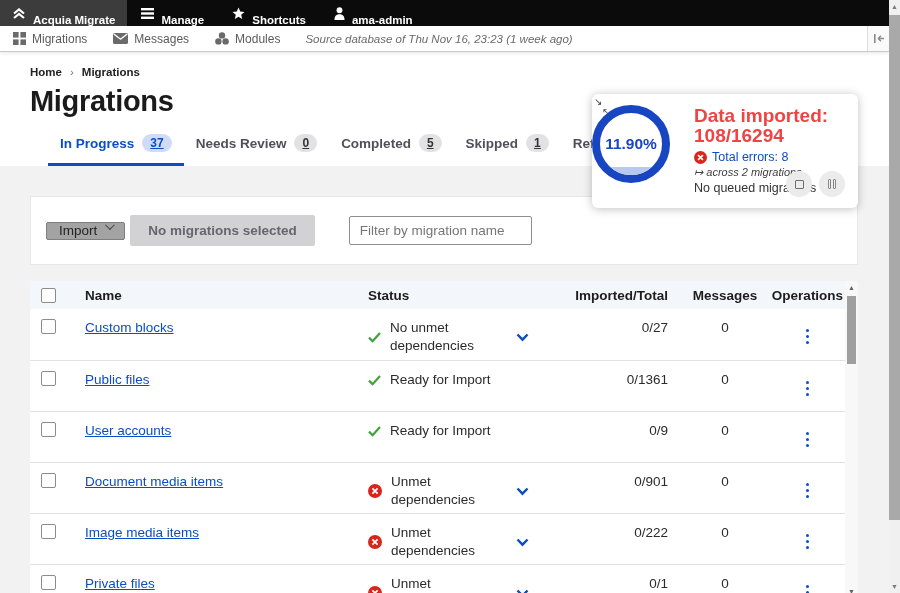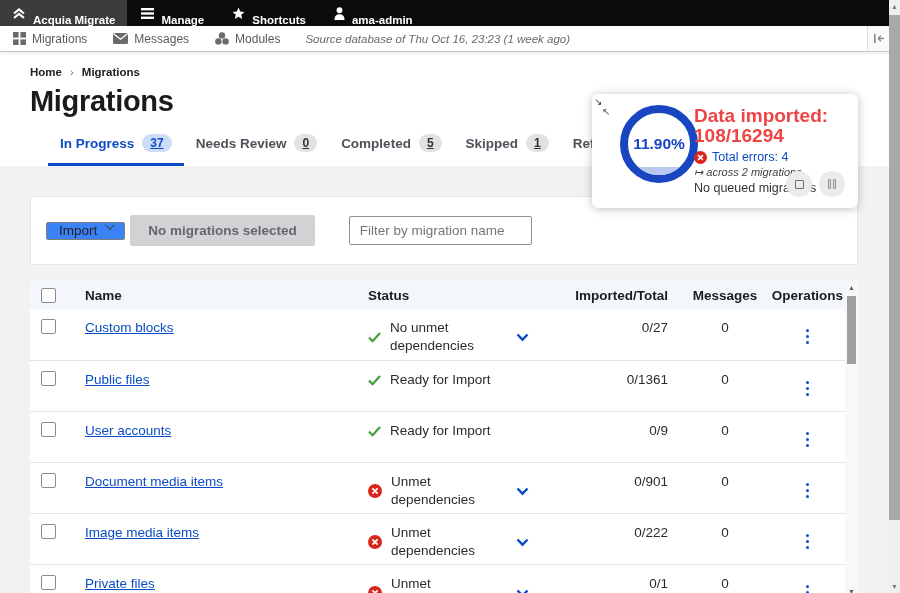--- a/index.html
+++ b/index.html
@@ -30,21 +30,21 @@
   .tabs { display:flex; margin-left:18px; }
   .tab { display:flex; align-items:center; gap:8px; padding:0 12px 11px; font-size:13.5px; font-weight:bold; color:#50505a; border-bottom:3px solid transparent; cursor:pointer; }
   .tab-badge { background:#e2e2e4; color:#333; border-radius:10px; padding:2px 8px; font-size:12px; font-weight:bold; min-width:16px; text-align:left;text-decoration:underline; }
   .tab.active { color:var(--accent); border-bottom-color:var(--accent); }
   .tab.active .tab-badge { background:#cfdcf8; color:var(--accent); }
 
   
   .main { padding-top:30px; }
 
   .filter-card { margin:0 31px 0 30px; height:69px; background:#fff; border:1px solid #e7e7e7; display:flex; align-items:center; padding-left:15px; }
-  .import-btn { height:18px; background:#3b82f6; border:1px solid #7e7e7e; border-radius:2px; padding:0 12px; font-size:13.5px; color:#232323; display:flex; gap:8px; cursor:pointer; font-family:inherit; }
+  .import-btn { height:18px; background:#a3a3a3; border:1px solid #7e7e7e; border-radius:2px; padding:0 12px; font-size:13.5px; color:#232323; display:flex; gap:8px; cursor:pointer; font-family:inherit; }
   .chev-sm { width:7px; height:7px; border-right:1.6px solid #444; border-bottom:1.6px solid #444; transform:rotate(45deg) translateY(-2px); display:inline-block; }
   .disabled-btn { margin-left:5px; height:31px; background:#d2d2d4; border:none; border-radius:2px; padding:0 18px; font-size:13.5px; font-weight:bold; color:#66666e; font-family:inherit; }
   .filter-input { margin-left:34px; width:183px; height:29px; border:1px solid #8e8e93; border-radius:2px; padding:0 10px; font-size:13.5px; font-family:inherit; color:#222; }
   .filter-input::placeholder { color:#767676; }
 
   
   .table-wrap { margin:16px 31px 0 30px; height:317px; background:#fff; position:relative; overflow:hidden; }
   .tgrid { margin-right:13px; }
   .thead, .trow { display:grid; grid-template-columns:55px 283px 177px 135px 90px 1fr; }
   .thead { background:#f3f6fa; height:28px; align-items:center; }
@@ -76,21 +76,21 @@
   
   .win-scroll { position:absolute; top:0; right:0; width:11px; height:593px; background:#f0f0f0; z-index:60; }
   .win-scroll .arr { position:absolute; left:0; right:0; text-align:center; font-size:7px; color:#7a7a7a; cursor:pointer; }
   .win-scroll .arr.up { top:3px; } .win-scroll .arr.down { bottom:3px; }
   .win-scroll .thumb { position:absolute; left:0; right:0; top:15px; height:505px; background:#a9a9a9; cursor:pointer; }
 
   
   .prog-card { position:absolute; left:592px; top:94px; width:266px; height:114px; background:#fff; border-radius:6px; box-shadow:0 1px 10px rgba(0,0,0,0.25); z-index:40; }
   .resize-arrow { position:absolute; font-size:10px; color:#444; line-height:1; }
   .ra-1 { left:2px; top:3px; } .ra-2 { left:10px; top:13px; }
-  .ring { position:absolute; left:28px; top:11px; width:78px; height:78px; border:8px solid var(--ring); border-radius:50%; }
+  .ring { position:absolute; left:0; top:11px; width:78px; height:78px; border:8px solid var(--ring); border-radius:50%; }
   .ring-inner { position:absolute; inset:0; border-radius:50%; overflow:hidden; display:flex; align-items:center; justify-content:center; }
   .ring-fill { position:absolute; left:0; right:0; bottom:0; height:8px; background:var(--ring-fill); }
   .ring-pct { position:relative; font-size:15.5px; font-weight:bold; color:var(--ring); }
   .card-text { position:absolute; left:102px; top:12px; }
   .card-title { font-size:19px; font-weight:bold; color:#ef4444; line-height:20px; }
   .errors-line { margin-top:4px; display:flex; align-items:center; gap:5px; }
   .errors-link { font-size:12.5px; color:var(--accent); cursor:pointer; }
   .across-line { margin-top:2px; font-size:11px; font-style:italic; color:#3f3f3f; }
   .queue-line { margin-top:2px; font-size:12.5px; color:#333; }
   .card-btns { position:absolute; right:13px; bottom:11px; display:flex; gap:7px; }
@@ -167,21 +167,21 @@
     <div class="tbar-item">
       <span style="line-height:0;">
         <svg width="14" height="13" viewBox="0 0 14 13">
             <circle cx="7" cy="3.4" r="3.2" fill="#6a6a6a"></circle>
             <circle cx="3.4" cy="9.4" r="3.2" fill="#6a6a6a"></circle>
             <circle cx="10.6" cy="9.4" r="3.2" fill="#6a6a6a"></circle>
           </svg>
       </span>
       <span class="tbar-label">Modules</span>
     </div>
-    <span class="source-note">Source database of Thu Oct 16, 23:23 (1 week ago)</span>
+    <span class="source-note">Source database of Thu Nov 16, 23:23 (1 week ago)</span>
     <div class="pin-box">
       <span style="line-height:0;">
         <svg width="12" height="9" viewBox="0 0 12 9">
             <rect x="1" y="0" width="1.6" height="9" fill="#8a8a8a"></rect>
             <path d="M11 4.5 L5 4.5 M5 4.5 L8 1.8 M5 4.5 L8 7.2" stroke="#8a8a8a" stroke-width="1.4" fill="none"></path>
           </svg>
       </span>
     </div>
   </div>
 
@@ -435,21 +435,21 @@
     <div class="card-text">
       <div class="card-title">Data imported:</div>
       <div class="card-title">108/16294</div>
       <div class="errors-line">
         <span style="line-height:0;">
           <svg width="13" height="13" viewBox="0 0 14 14">
               <circle cx="7" cy="7" r="7" fill="#d8261d"></circle>
               <path d="M4.4 4.4 L9.6 9.6 M9.6 4.4 L4.4 9.6" stroke="#fff" stroke-width="1.7"></path>
             </svg>
         </span>
-        <span class="errors-link">Total errors: 4</span>
+        <span class="errors-link">Total errors: 8</span>
       </div>
       <div class="across-line">
         <span>↦</span>
         <span>across 2 migrations</span>
       </div>
       <div class="queue-line">No queued migrations</div>
     </div>
     <div class="card-btns">
       <button class="cbtn">
           <span class="stop-glyph"></span>

